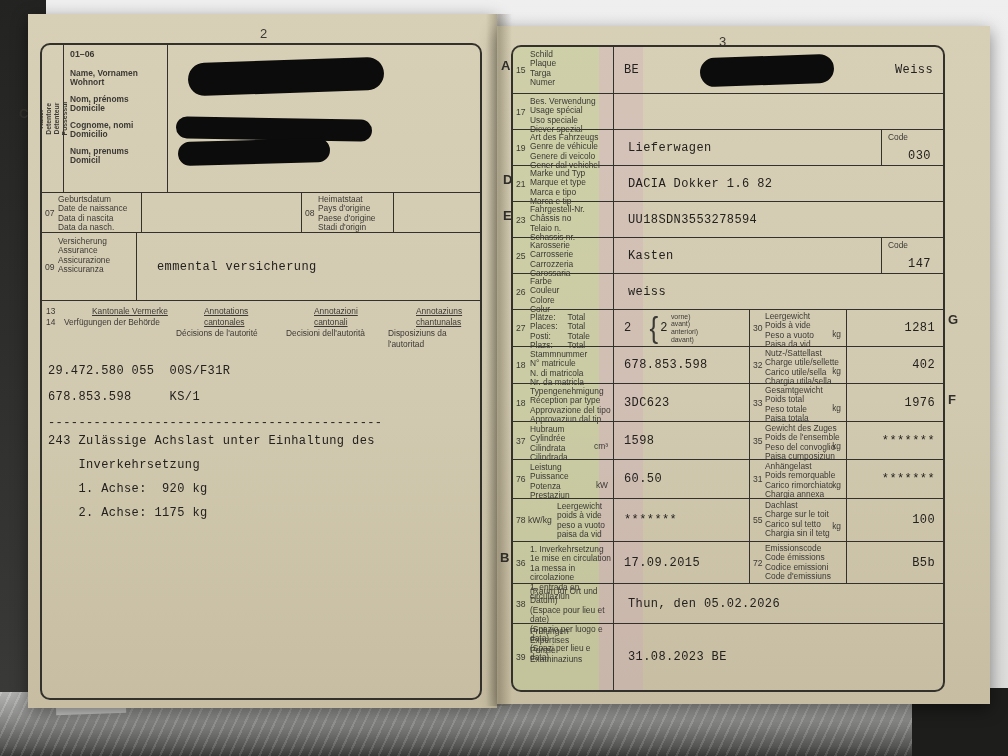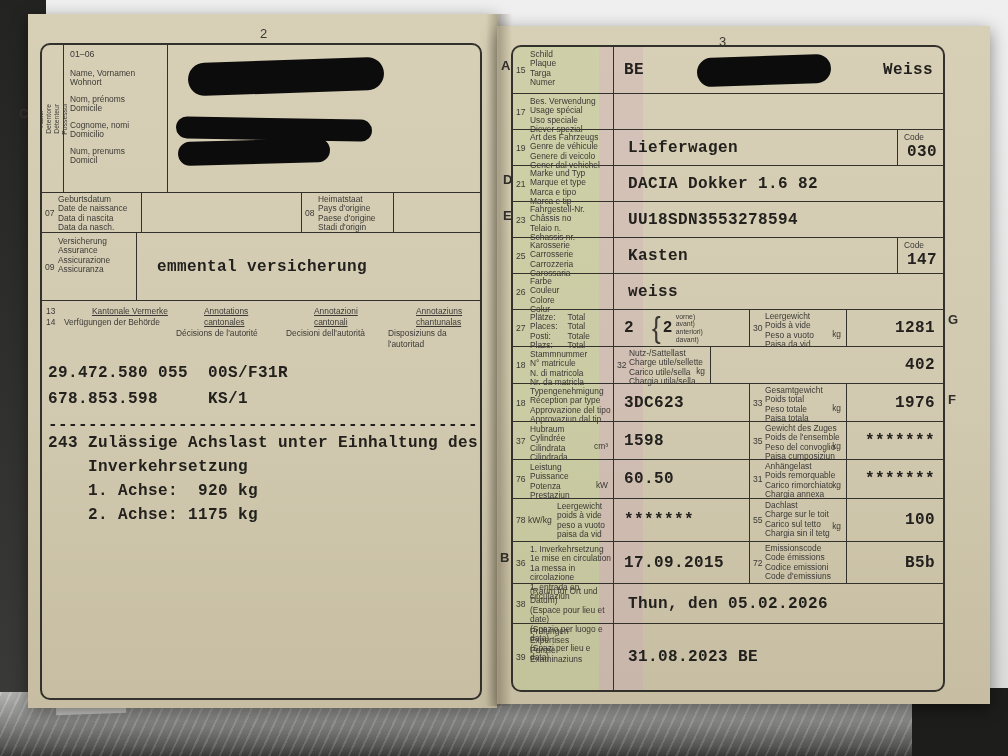--- a/index.html
+++ b/index.html
@@ -33,28 +33,28 @@
   .frame{position:absolute;border:2px solid #33312c;border-radius:10px;box-sizing:border-box;}
   .frame-left{left:12px;top:29px;width:442px;height:657px;overflow:hidden;}
   .frame-right{left:14px;top:19px;width:434px;height:647px;overflow:hidden;}
 
   .letter{position:absolute;font-size:13px;font-weight:bold;color:#2f2d29;}
 
   
   .flabels{font-size:8.4px;line-height:1.13;color:#3b3935;white-space:pre-line;}
   .fnum{position:absolute;left:3px;top:50%;transform:translateY(-50%);font-size:8.6px;color:#3b3935;}
   .funit{position:absolute;right:5px;top:52%;font-size:8.4px;color:#3b3935;}
-  .tw{font-family:"Liberation Mono","DejaVu Sans Mono",monospace;font-weight:700;
-      font-size:16px;color:#23211e;letter-spacing:0.4px;white-space:pre;}
+  .tw{font-family:"Liberation Mono","DejaVu Sans Mono",monospace;font-weight:400;
+      font-size:12px;color:#23211e;letter-spacing:0.4px;white-space:pre;}
   .blob{background:#0c0c0c;position:absolute;}
 
   
   .c-table{width:100%;box-sizing:border-box;}
   .c-row{display:flex;border-bottom:1.5px solid #33312c;box-sizing:border-box;}
-  .c-row1{height:148px;}
+  .c-row1{height:148px;font-weight:bold;}
   .c-row2{height:40px;}
   .c-row3{height:68px;}
   .rot-strip{width:22px;border-right:1.5px solid #33312c;display:flex;align-items:center;justify-content:center;box-sizing:border-box;}
   .rot-strip span{writing-mode:vertical-rl;transform:rotate(180deg);font-size:6.8px;line-height:1.15;
       color:#3b3935;white-space:pre-line;text-align:center;}
   .c-labels{width:104px;border-right:1.5px solid #33312c;box-sizing:border-box;padding:4px 2px 0 6px;position:relative;}
   .c-range{font-size:8.8px;color:#3b3935;margin-bottom:10px;}
   .holder-label{font-size:8.4px;line-height:1.13;color:#3b3935;white-space:pre-line;margin-bottom:7px;}
   .c-values{flex:1;position:relative;}
   .cell{position:relative;box-sizing:border-box;}
@@ -83,21 +83,21 @@
   .rrow{display:flex;border-bottom:1.5px solid #33312c;box-sizing:border-box;}
   .rrow:last-child{border-bottom:none;flex:1;}
   .lbl{width:101px;border-right:1.5px solid #33312c;padding:3px 2px 2px 17px;}
   .lbl.padwide{padding-left:44px;}
   .lbl.twocol{display:flex;gap:10px;}
   .valwide{flex:1;display:flex;align-items:center;padding-left:14px;}
   .platewrap{flex:1;display:flex;align-items:center;justify-content:space-between;padding:0 10px 0 10px;position:relative;}
   .valB{width:136px;border-right:1.5px solid #33312c;display:flex;align-items:center;padding-left:10px;}
   .lbl2{width:97px;border-right:1.5px solid #33312c;padding:2px 2px 2px 15px;}
   .valD{flex:1;display:flex;align-items:center;justify-content:flex-end;padding-right:8px;}
-  .code-cell{width:46px;border-left:1.5px solid #33312c;display:flex;flex-direction:column;padding:2px 6px 2px 6px;margin-left:auto;}
+  .code-cell{width:62px;border-left:1.5px solid #33312c;display:flex;flex-direction:row;padding:2px 6px 2px 6px;margin-left:auto;}
   .code-cell .clabel{font-size:8.4px;color:#3b3935;}
   .code-cell .tw{align-self:flex-end;margin-top:1px;}
   .bracegrp{display:flex;align-items:center;margin-left:18px;}
   .brace{font-size:26px;font-weight:400;color:#3b3935;transform:scaleY(1.15);margin-right:2px;}
   .bracelabels{font-size:6.9px;line-height:1.1;color:#3b3935;white-space:pre-line;margin-left:3px;}
 </style>
 </head>
 <body>
 
 <div class="bg-sheet"></div>
@@ -335,20 +335,23 @@
           </div>
         </div>
         <div class="rrow" style="height: 37px;">
           <div class="cell lbl">
             <span class="fnum">18</span>
             <div class="flabels">Stammnummer
 N° matricule
 N. di matricola
 Nr. da matricla</div>
           </div>
+          <div class="cell valB">
+            <span class="tw">678.853.598</span>
+          </div>
           <div class="cell lbl2">
             <span class="fnum">32</span>
             <div class="flabels">Nutz-/Sattellast
 Charge utile/sellette
 Carico utile/sella
 Chargia utila/sella</div>
             <span class="funit">kg</span>
           </div>
           <div class="cell valD">
             <span class="tw">402</span>

